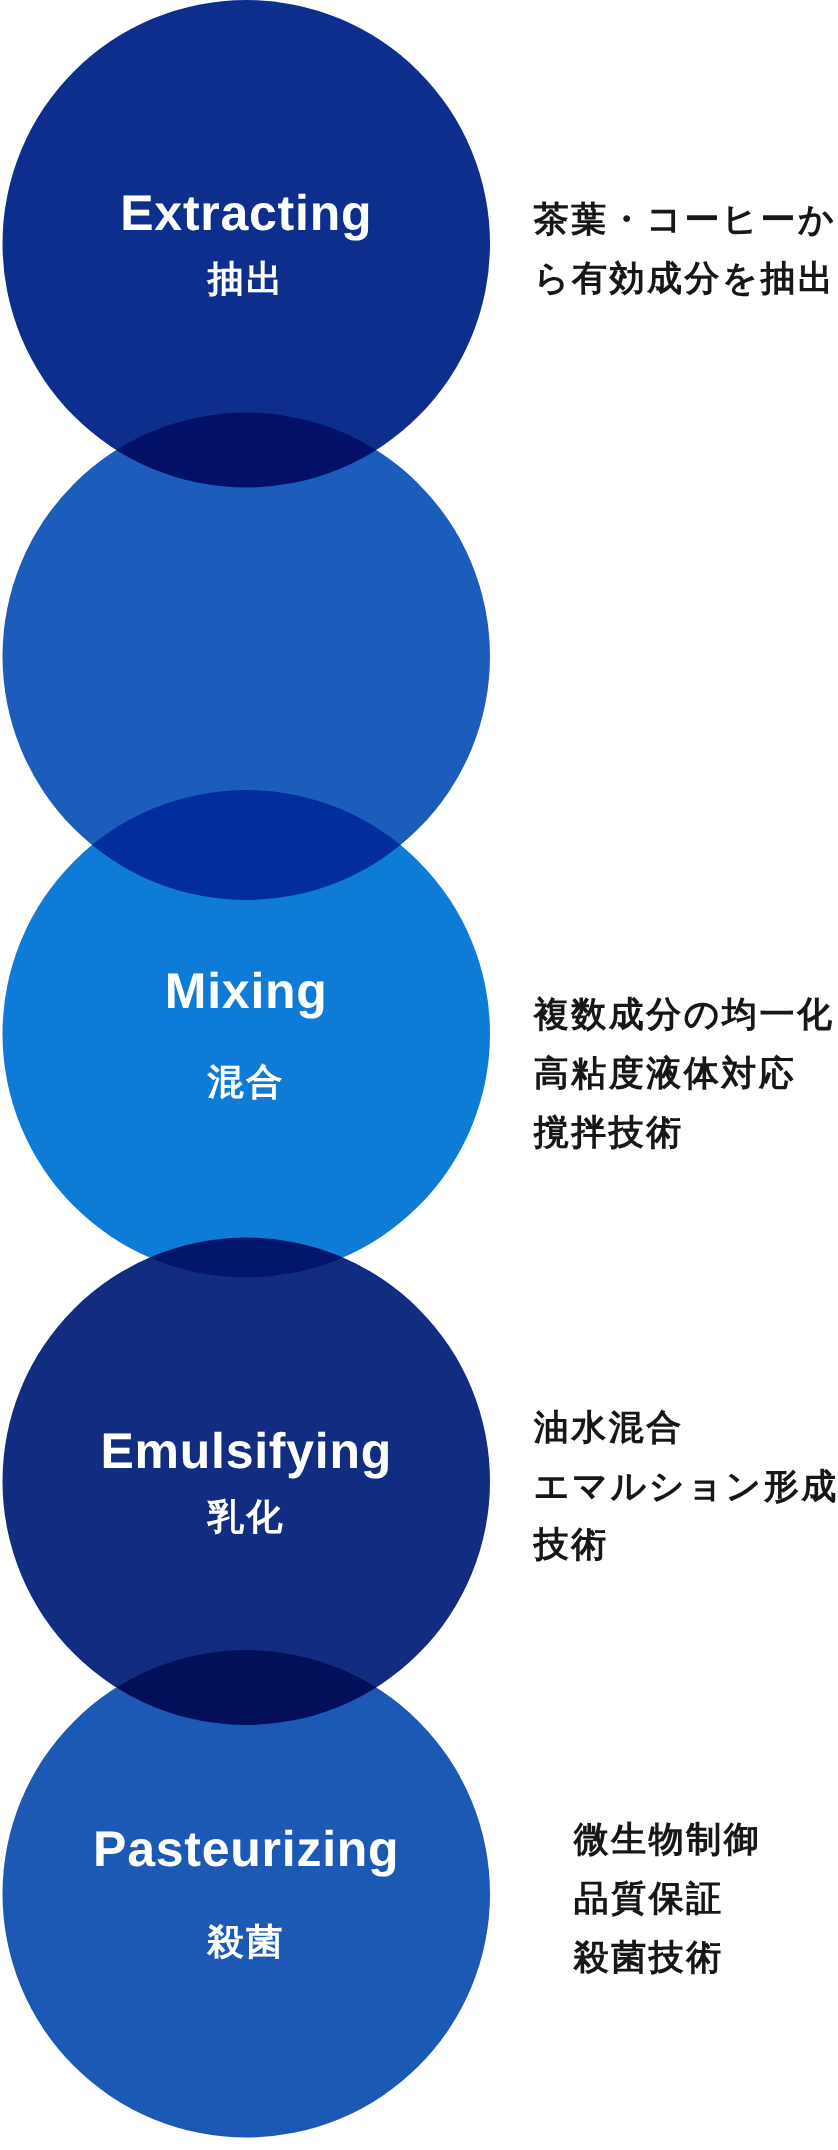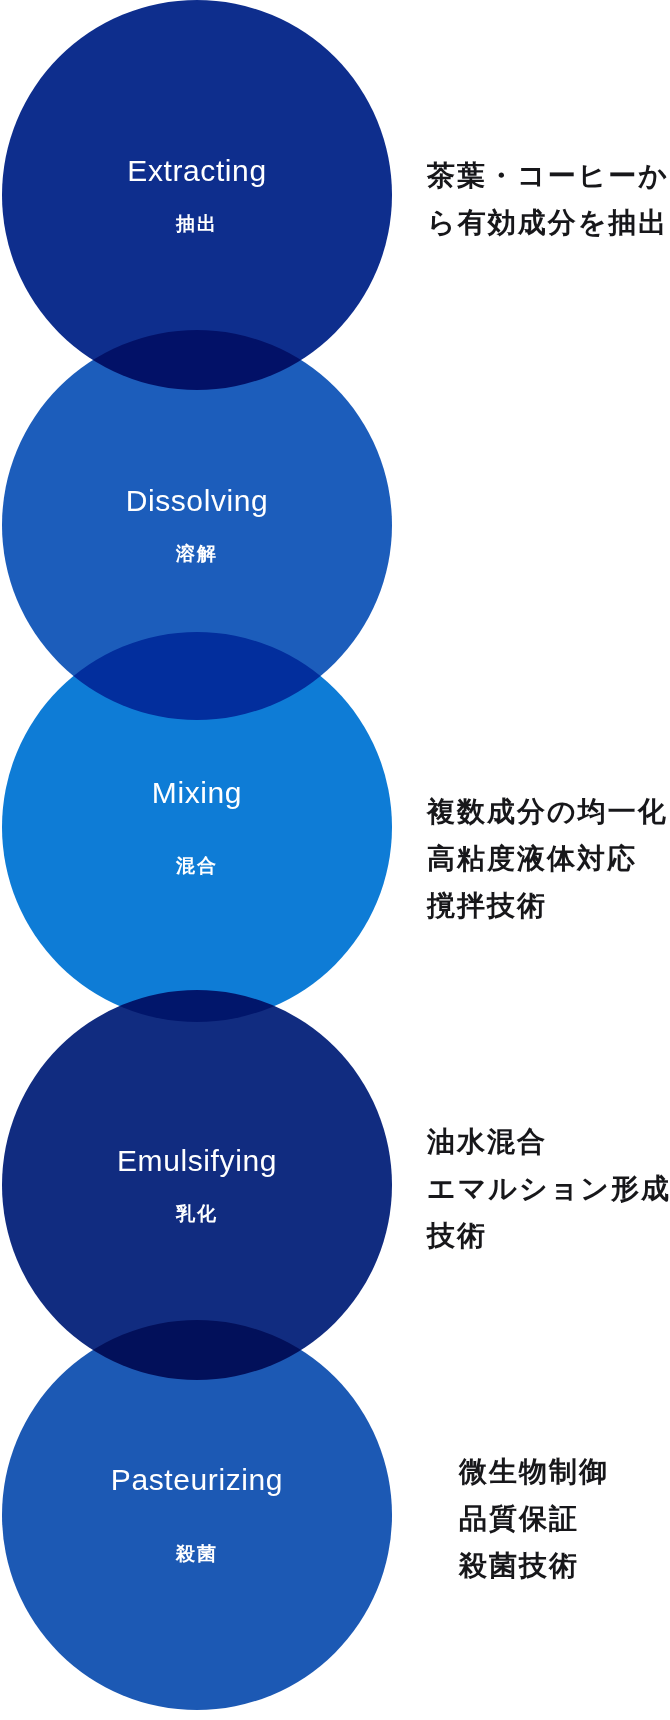--- a/index.html
+++ b/index.html
@@ -38,28 +38,28 @@
     height: 390px;
     display: flex;
     flex-direction: column;
     align-items: center;
     justify-content: center;
     text-align: center;
     color: #ffffff;
     pointer-events: none;
   }
   .label-title {
-    font-size: 30px;
-    font-weight: 400;
+    font-size: 40px;
+    font-weight: 700;
     letter-spacing: 0.6px;
     line-height: 44px;
   }
   .label-subtitle {
     margin-top: 13px;
-    font-size: 19px;
+    font-size: 29px;
     font-weight: 700;
     letter-spacing: 2px;
     line-height: 36px;
   }
   .desc-block {
     position: absolute;
     left: 427px;
     width: 240px;
     color: #17171a;
   }
@@ -85,24 +85,20 @@
   <div class="circle c0" style="background: rgb(14, 46, 141);"></div>
   <div class="circle c1" style="background: rgb(28, 93, 187);"></div>
   <div class="circle c2" style="background: rgb(14, 124, 214);"></div>
   <div class="circle c3" style="background: rgb(17, 44, 128);"></div>
   <div class="circle c4" style="background: rgb(28, 89, 180);"></div>
 
   <div class="label-block c0">
     <div class="label-title">Extracting</div>
     <div class="label-subtitle">抽出</div>
   </div>
-  <div class="label-block c1">
-    <div class="label-title">Dissolving</div>
-    <div class="label-subtitle">溶解</div>
-  </div>
   <div class="label-block c2">
     <div class="label-title">Mixing</div>
     <div class="label-subtitle">混合</div>
   </div>
   <div class="label-block c3">
     <div class="label-title">Emulsifying</div>
     <div class="label-subtitle">乳化</div>
   </div>
   <div class="label-block c4">
     <div class="label-title">Pasteurizing</div>

